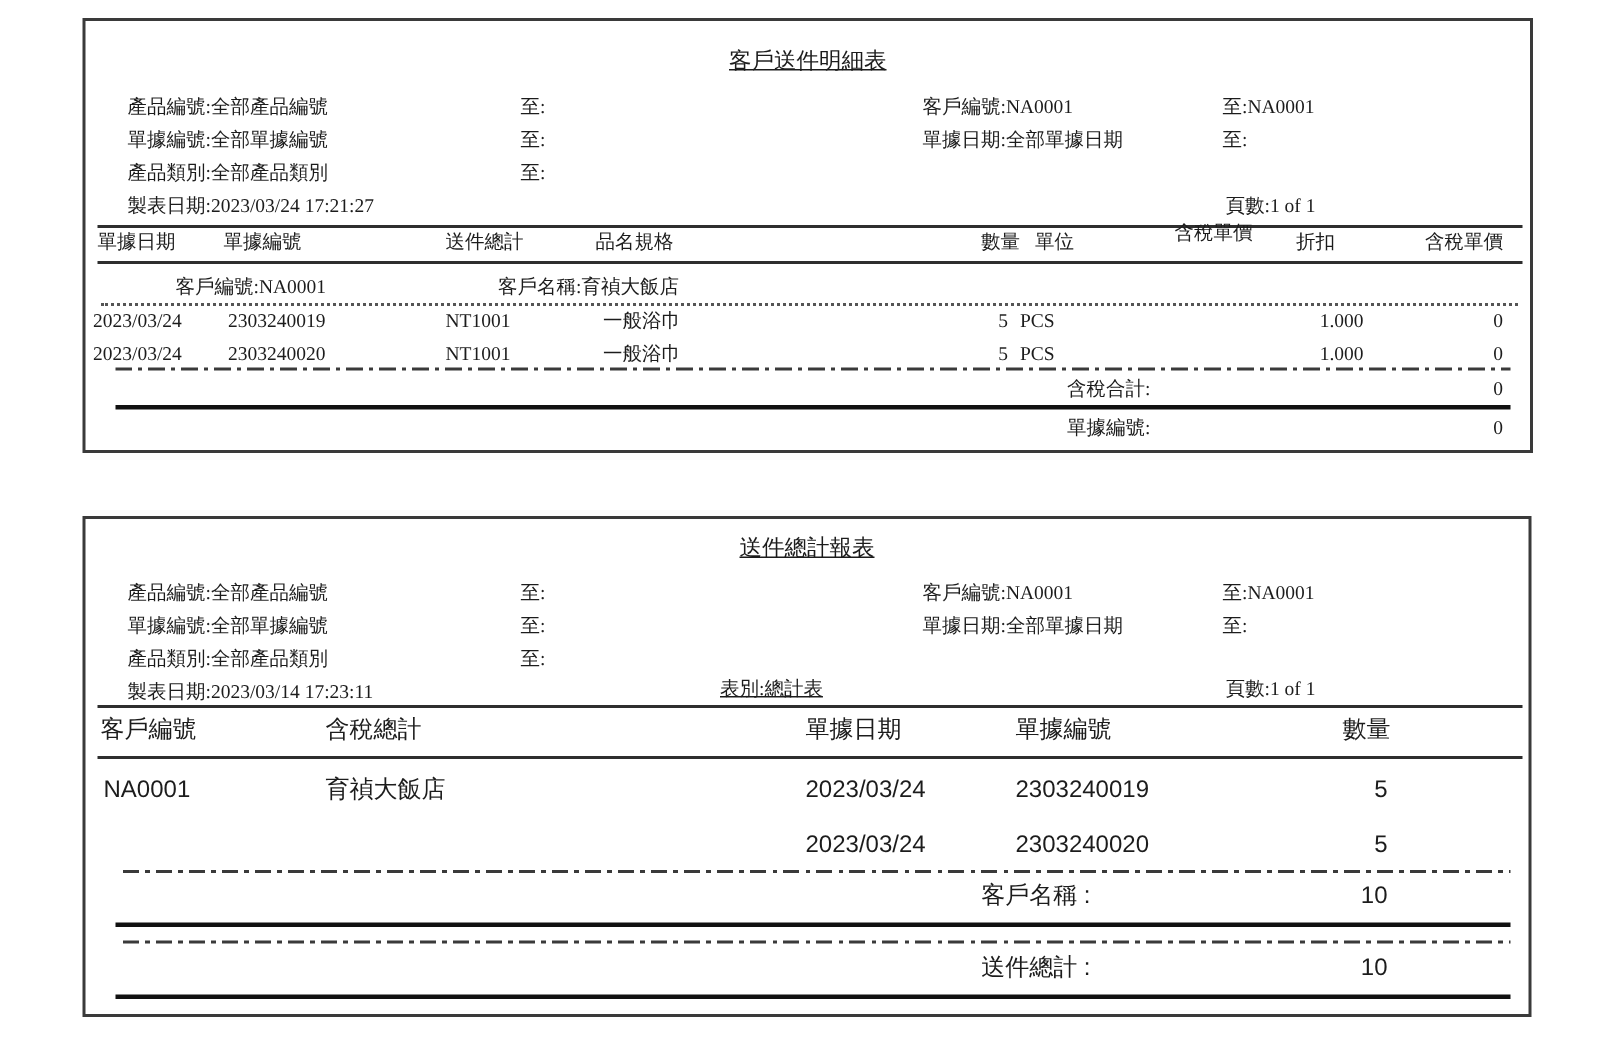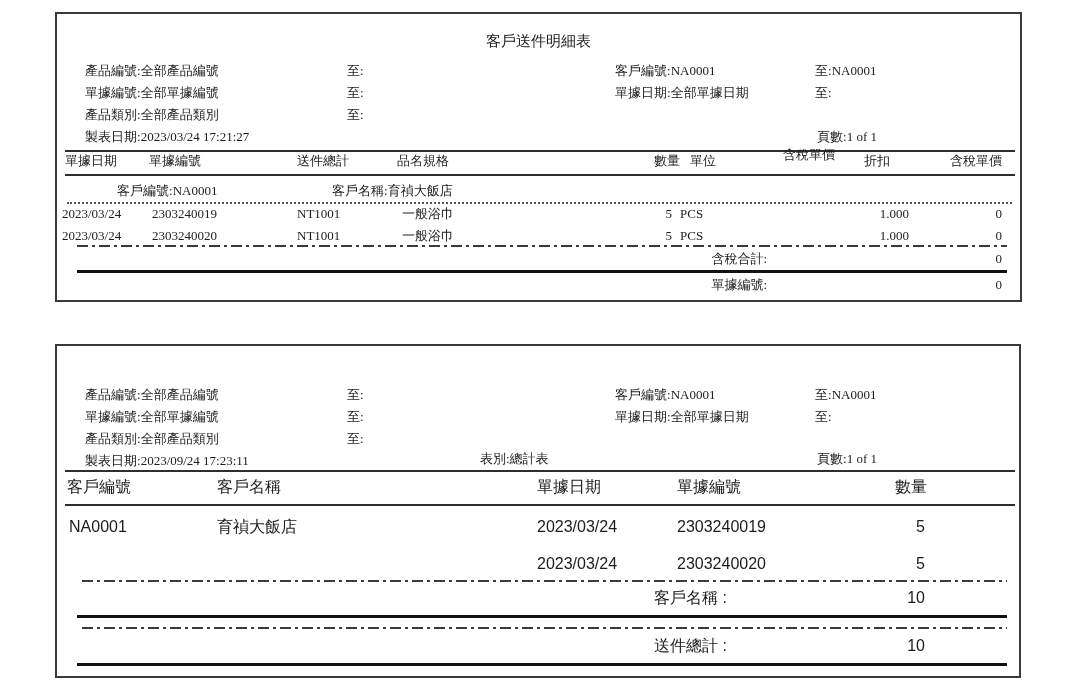--- a/index.html
+++ b/index.html
@@ -16,21 +16,21 @@
   #r1 { left: 55px; top: 12px;  width: 967px; height: 290px; }
   #r2 { left: 55px; top: 344px; width: 966px; height: 334px; }
 
   .abs { position: absolute; white-space: nowrap; line-height: 1.15; }
   .serif { font-family: "Liberation Serif", "DejaVu Serif", serif; }
   .sans  { font-family: "Liberation Sans", "DejaVu Sans", sans-serif; }
   .f13 { font-size: 13px; }
   .f15 { font-size: 15px; }
   .f16 { font-size: 16px; }
   .center { left: 0; right: 0; text-align: center; }
-  .u { }
+  .u { text-decoration: underline; }
   .rt { text-align: right; }
 
   .line { position: absolute; }
   .solid2 { border-top: 2px solid #2e2e2e; }
   .solid3 { border-top: 3px solid #111111; }
   .dotted { border-top: 2px dotted #555555; }
   .dashdot {
     height: 2px;
     background-image: repeating-linear-gradient(90deg,
       #3a3a3a 0, #3a3a3a 11px,
@@ -136,41 +136,42 @@
     <div class="abs serif f13 rt" style="left:610px;top:238px;width:100px">含稅合計:</div>
     <div class="abs serif f13 rt" style="left:875px;top:238px;width:70px">0</div>
     <div class="line solid3" style="left:20px;top:256px;width:930px"></div>
 
     <div class="abs serif f13 rt" style="left:610px;top:264px;width:100px">單據編號:</div>
     <div class="abs serif f13 rt" style="left:875px;top:264px;width:70px">0</div>
   </div>
 
   <div class="report" id="r2">
 
+    <div class="abs serif f15 u center" style="top:12px">送件總計報表</div>
 
     <div class="abs serif f13" style="left:28px;top:42px">
       <span>產品編號:</span><span>全部產品編號</span>
     </div>
     <div class="abs serif f13" style="left:290px;top:42px">
       <span>至:</span><span></span>
     </div>
     <div class="abs serif f13" style="left:28px;top:64px">
       <span>單據編號:</span><span>全部單據編號</span>
     </div>
     <div class="abs serif f13" style="left:290px;top:64px">
       <span>至:</span><span></span>
     </div>
     <div class="abs serif f13" style="left:28px;top:86px">
       <span>產品類別:</span><span>全部產品類別</span>
     </div>
     <div class="abs serif f13" style="left:290px;top:86px">
       <span>至:</span><span></span>
     </div>
     <div class="abs serif f13" style="left:28px;top:108px">
-      <span>製表日期:</span><span>2023/09/24 17:23:11</span>
+      <span>製表日期:</span><span>2023/03/14 17:23:11</span>
     </div>
 
     <div class="abs serif f13" style="left:558px;top:42px">
       <span>客戶編號:</span><span>NA0001</span>
     </div>
     <div class="abs serif f13" style="left:758px;top:42px">
       <span>至:</span><span>NA0001</span>
     </div>
     <div class="abs serif f13" style="left:558px;top:64px">
       <span>單據日期:</span><span>全部單據日期</span>
@@ -179,21 +180,21 @@
       <span>至:</span><span></span>
     </div>
 
     <div class="abs serif f13 u" style="left:423px;top:106px">表別:總計表</div>
     <div class="abs serif f13" style="left:760px;top:106px">
       <span>頁數:</span><span>1 of 1</span>
     </div>
 
     <div class="line solid2" style="left:8px;top:124px;width:950px"></div>
     <div class="abs sans f16" style="left:10px;top:132px">客戶編號</div>
-    <div class="abs sans f16" style="left:160px;top:132px">客戶名稱</div>
+    <div class="abs sans f16" style="left:160px;top:132px">含稅總計</div>
     <div class="abs sans f16" style="left:480px;top:132px">單據日期</div>
     <div class="abs sans f16" style="left:620px;top:132px">單據編號</div>
     <div class="abs sans f16 rt" style="left:790px;top:132px;width:80px">數量</div>
     <div class="line solid2" style="left:8px;top:158px;width:950px"></div>
 
     <div>
       <div class="abs sans f16" style="left:12px;top:172px">NA0001</div>
       <div class="abs sans f16" style="left:160px;top:172px">育禎大飯店</div>
       <div class="abs sans f16" style="left:480px;top:172px">2023/03/24</div>
       <div class="abs sans f16" style="left:620px;top:172px">2303240019</div>

